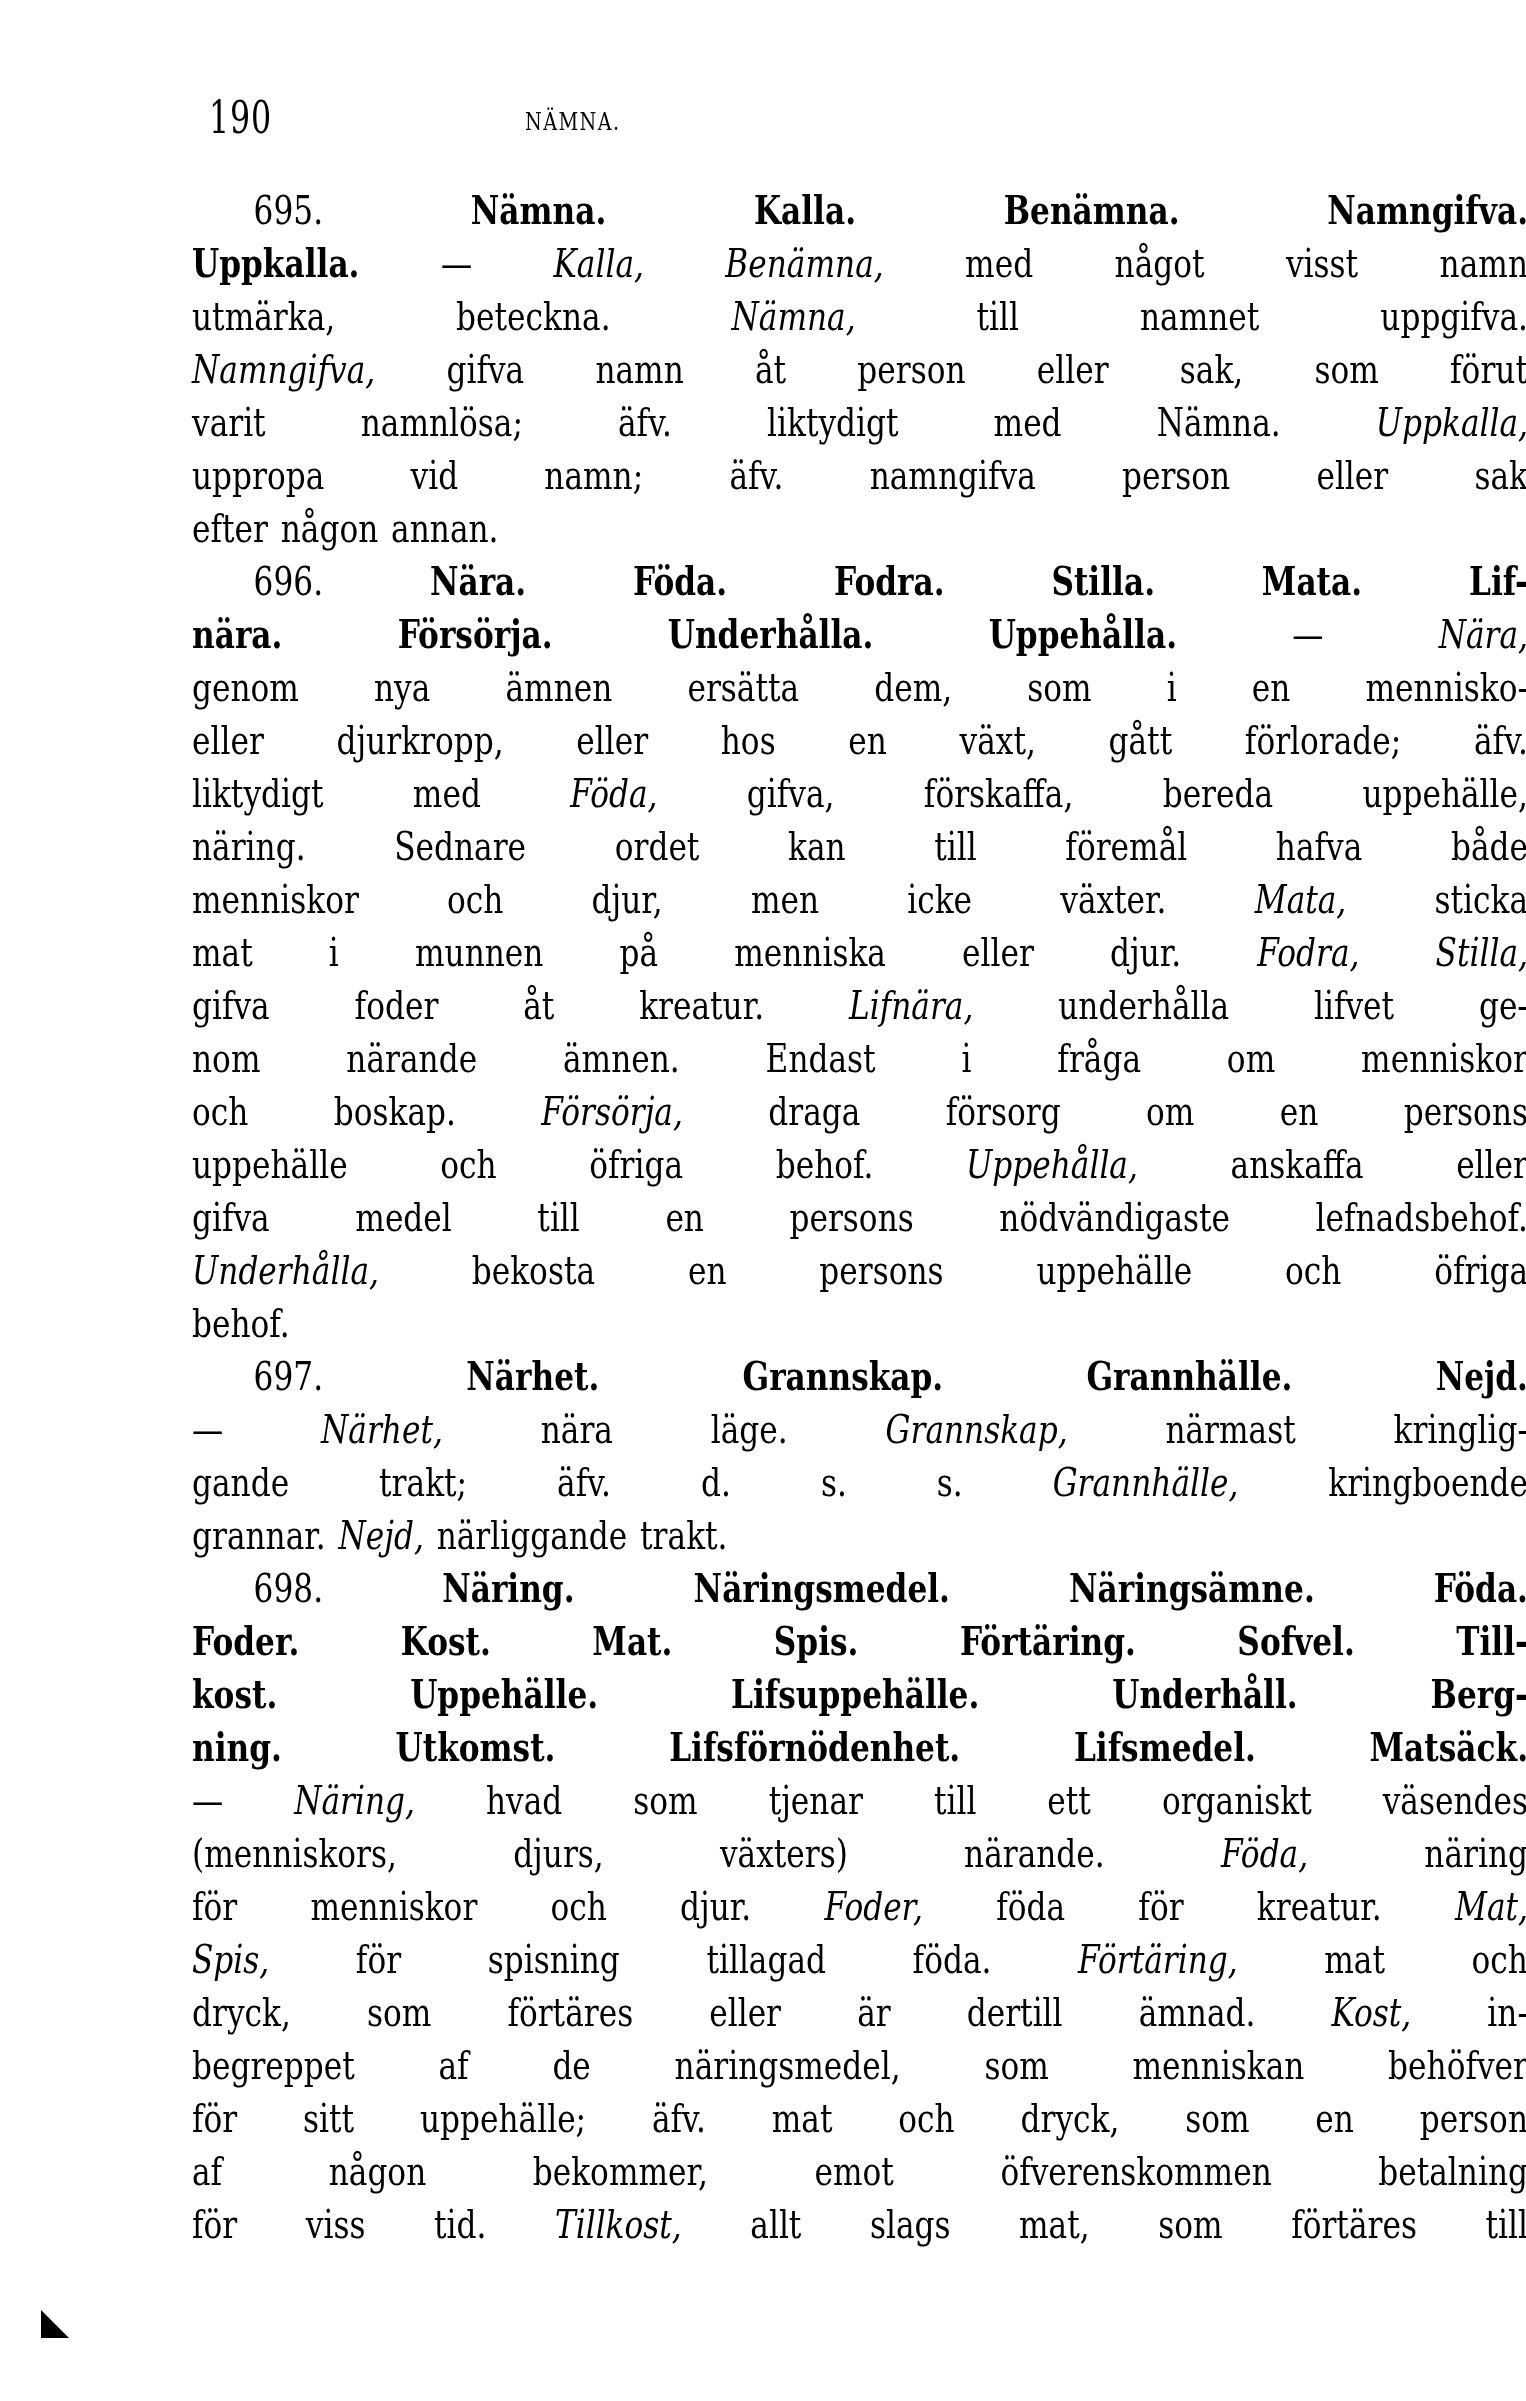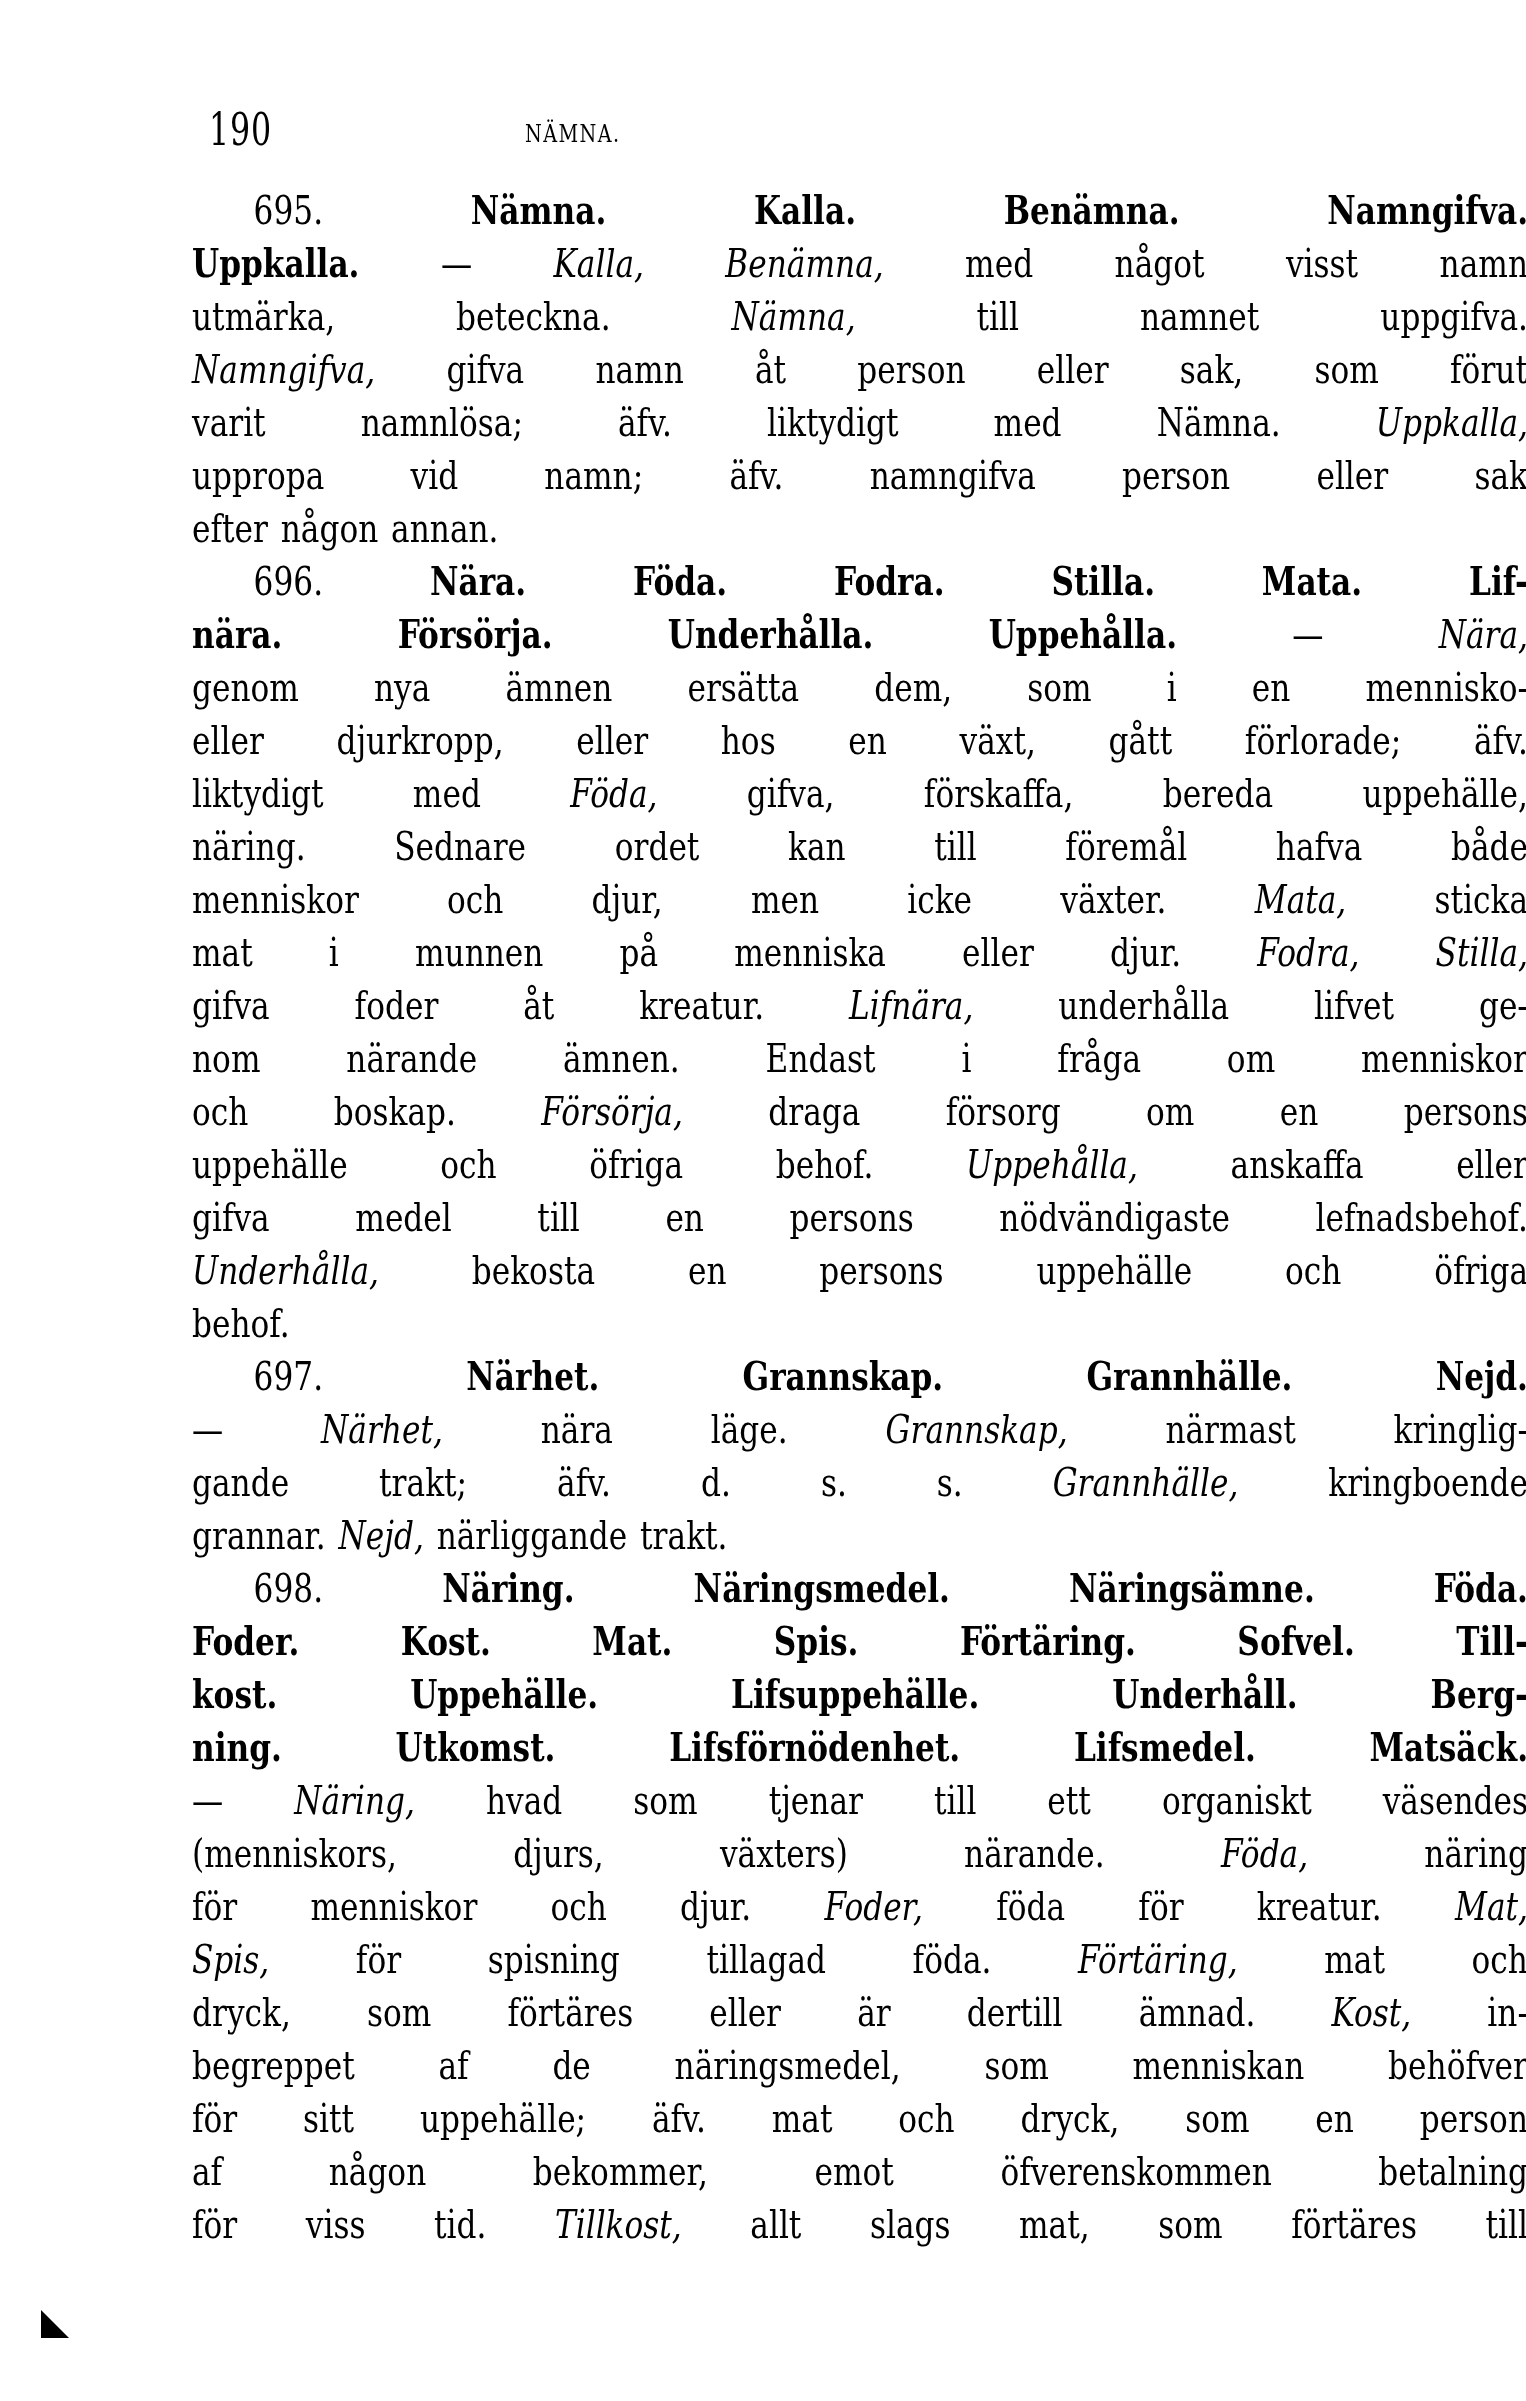--- a/index.html
+++ b/index.html
@@ -21,21 +21,20 @@
       width: 1526px;
       height: 2401px;
       background: #ffffff;
     }
     .running-head {
       position: absolute;
       top: 92px;
       left: 209px;
       width: 1075px;
       height: 61px;
-      margin-top: 12px;
     }
     .page-number {
       position: absolute;
       left: 0;
       top: 0;
       font-size: 44px;
       font-weight: normal;
       transform: scaleX(0.72);
       transform-origin: left top;
       letter-spacing: 1.2px;

